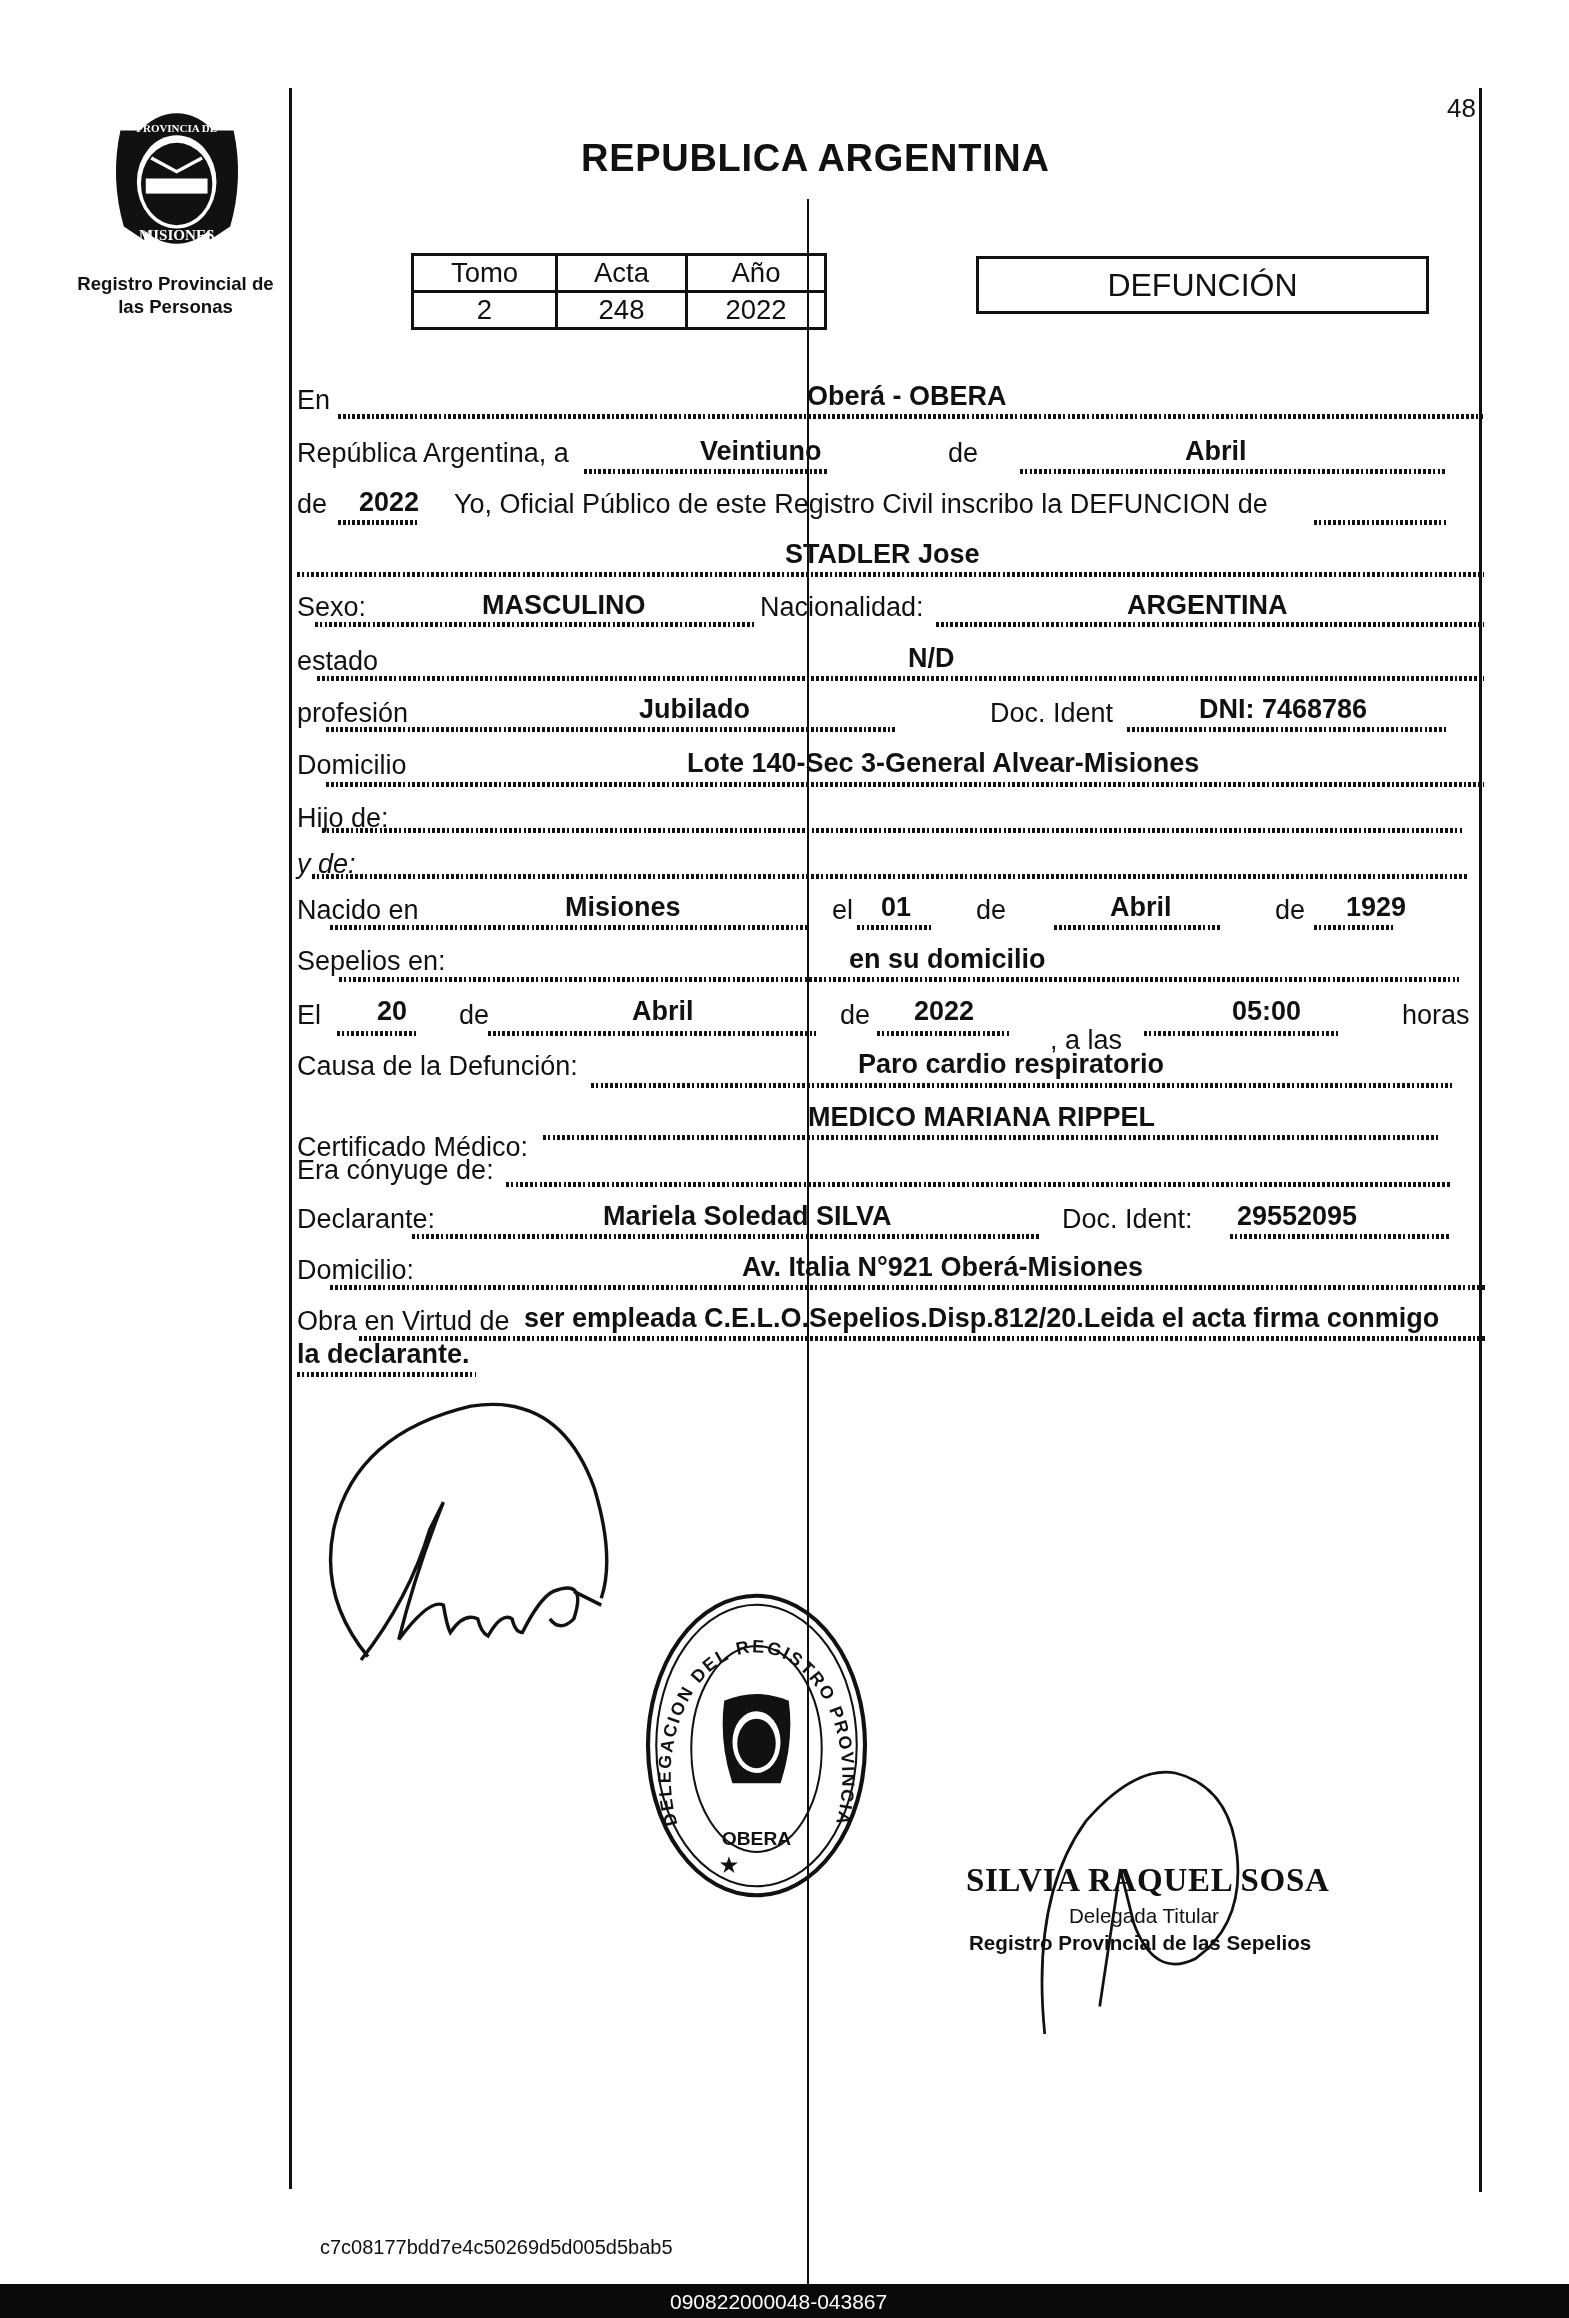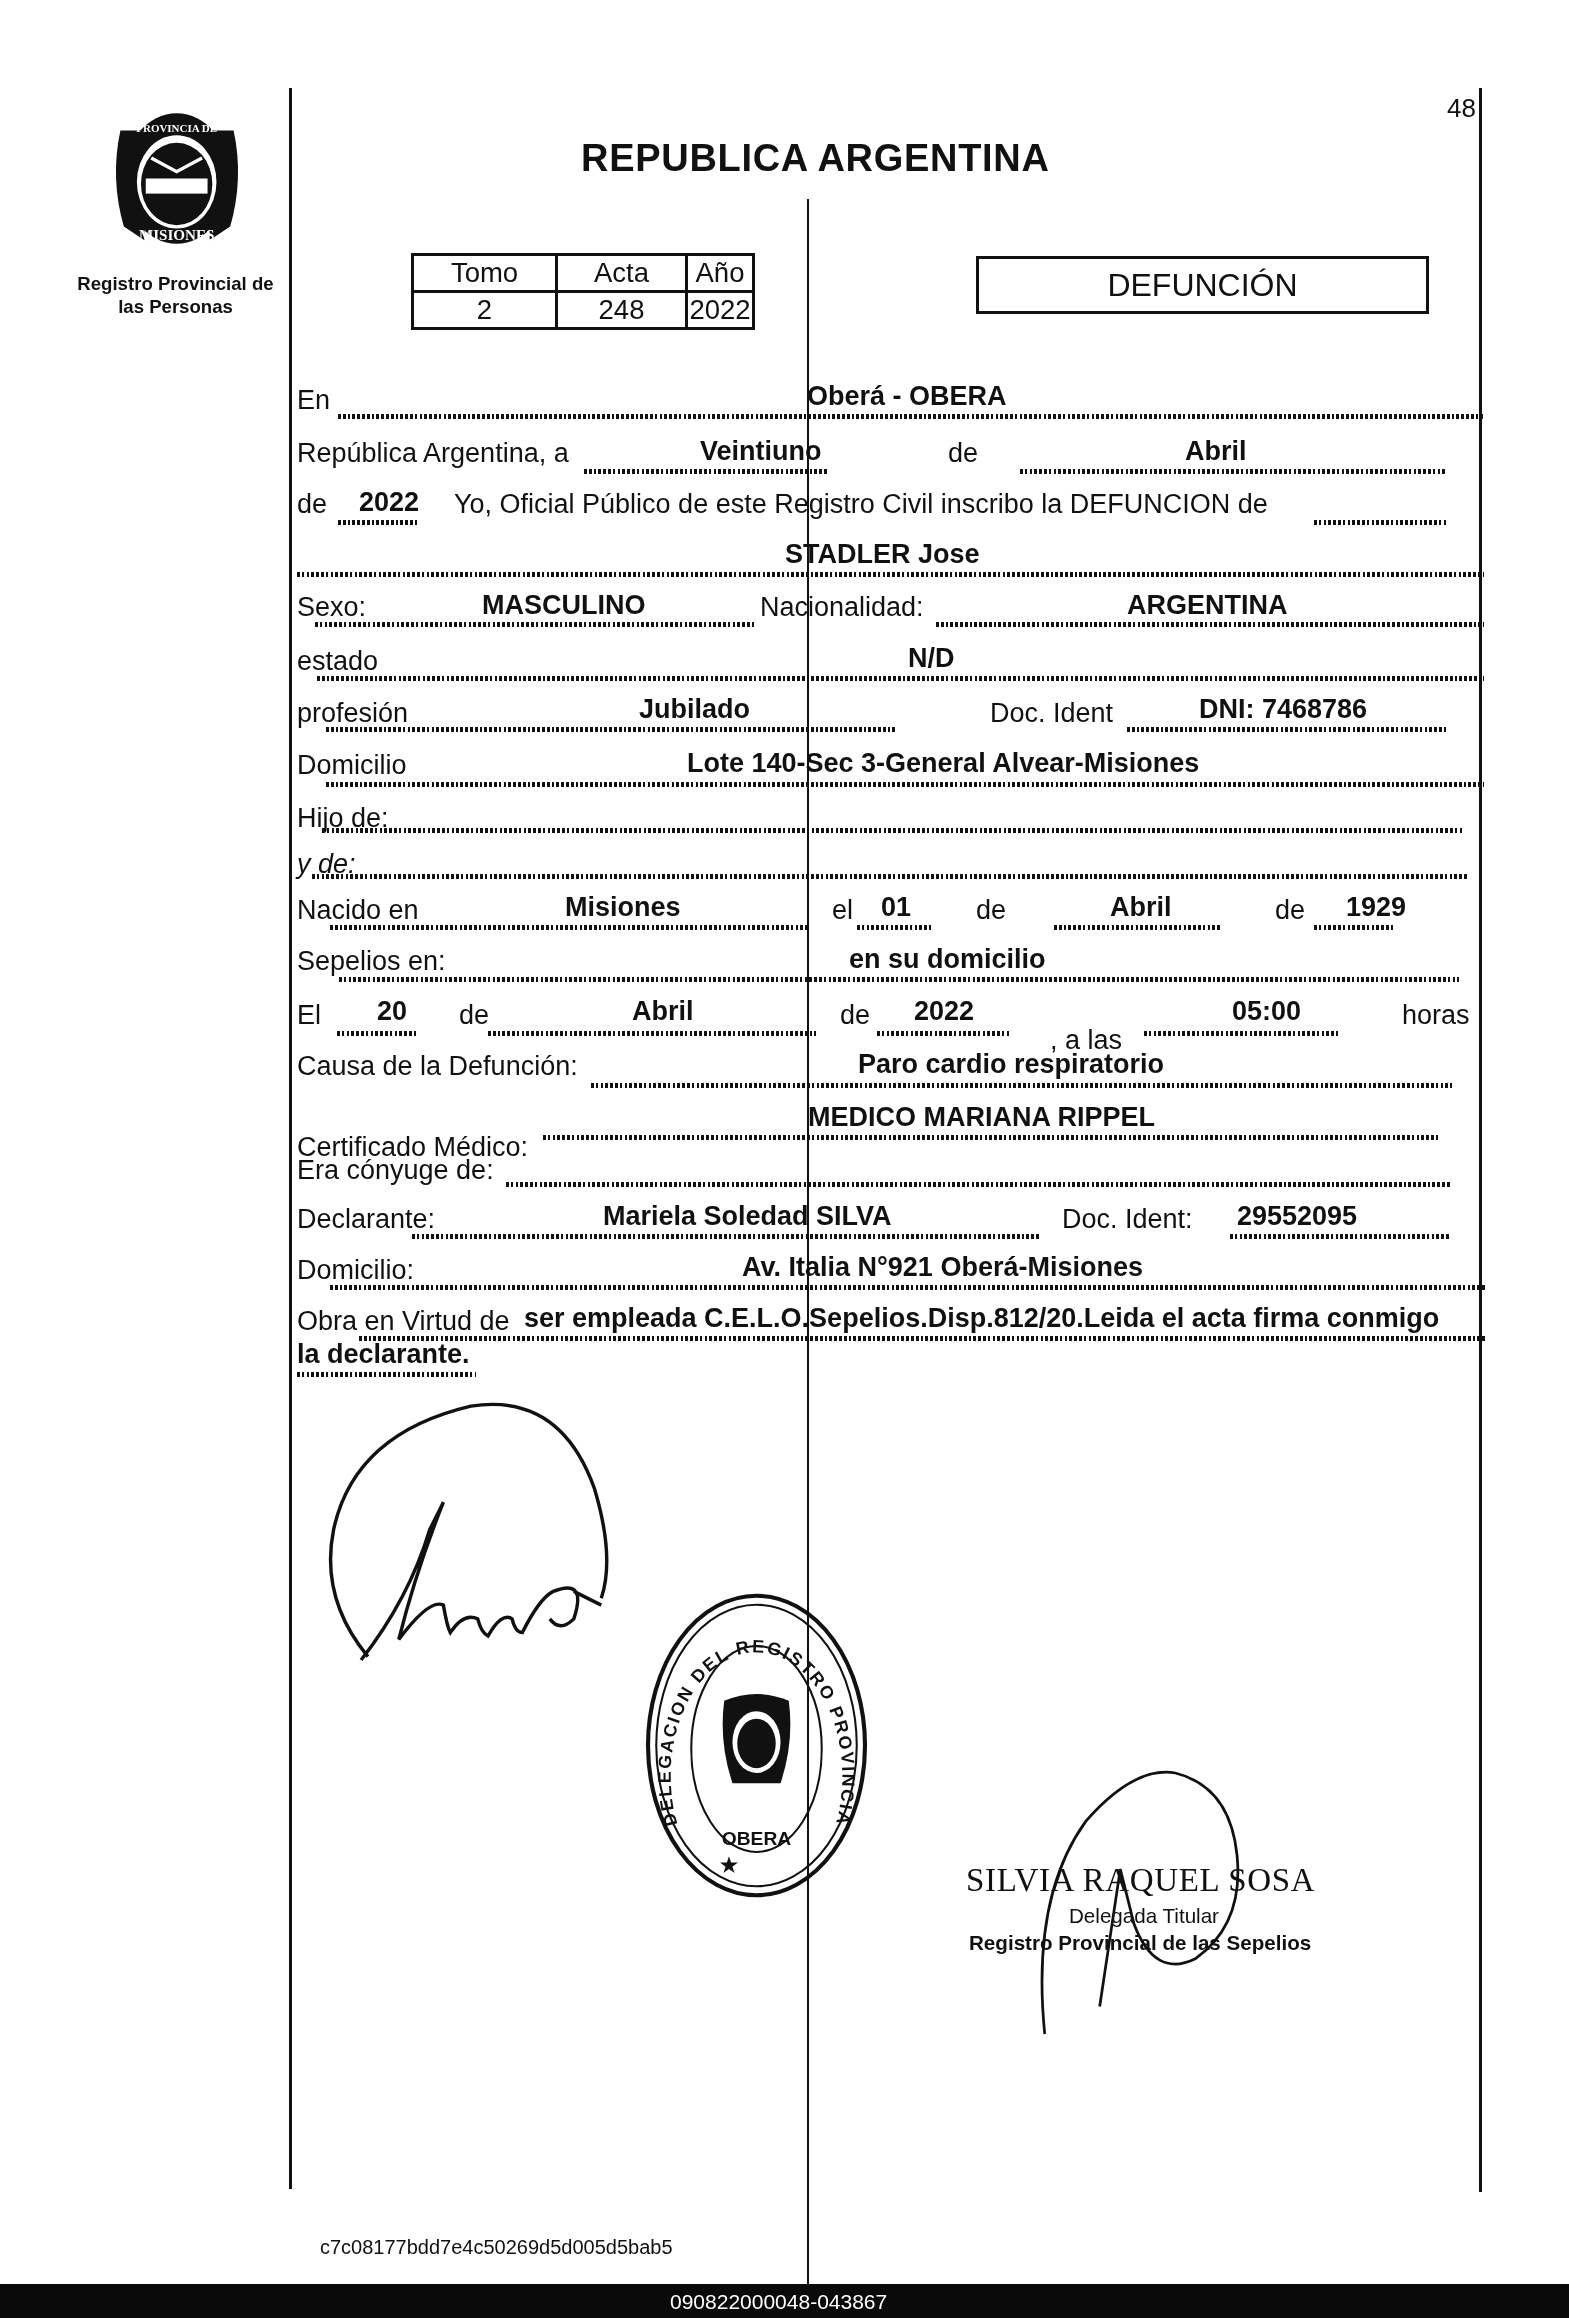--- a/index.html
+++ b/index.html
@@ -7,21 +7,21 @@
   .abs { position:absolute; }
   .vline { position:absolute; background:#111; }
   .logo-text { font-family:"Liberation Sans", sans-serif; font-weight:bold; font-size:18.6px; text-align:center; line-height:23.4px; }
   .title { font-family:"Liberation Sans", sans-serif; font-weight:bold; font-size:38px; letter-spacing:0.7px; }
   table.acta { border-collapse:collapse; font-size:27.5px; }
   table.acta td { border:3.4px solid #111; text-align:center; height:34px; padding:0; }
   .type-box { border:3.4px solid #111; font-size:32px; text-align:center; display:flex; align-items:center; justify-content:center; }
   .lbl { font-size:27px; white-space:nowrap; }
   .val { font-size:27px; font-weight:bold; white-space:nowrap; text-align:center; }
   .dots { position:absolute; height:4.8px; background-image:repeating-linear-gradient(90deg,#111 0 2.7px,transparent 2.7px 4.8px); }
-  .sig-text { font-family:"Liberation Serif", serif; font-weight:normal; font-size:33px; letter-spacing:0.7px;text-align:right; }
+  .sig-text { font-family:"Liberation Serif", serif; font-weight:bold; font-size:33px; letter-spacing:0.7px;text-align:right; }
   .footer-bar { position:absolute; left:0; top:2284px; width:1570px; height:34px; background:#0a0a0a; color:#fff; font-size:21px; }
 </style>
 </head>
 <body>
 
 <div class="vline" style="left:289px;top:88px;width:3.4px;height:2101px;"></div>
 <div class="vline" style="left:1479px;top:88px;width:2.7px;height:2104px;"></div>
 <div class="vline" style="left:807px;top:199px;width:2.1px;height:2085px;"></div>
 
 <div class="abs" style="left:1447px;top:93px;font-size:26px;">48</div>
@@ -39,21 +39,21 @@
     <text x="107" y="200" font-size="22" font-weight="bold" text-anchor="middle" fill="#fff" font-family="Liberation Serif, serif">MISIONES</text>
   </svg>
 </div>
 <div class="abs logo-text" style="left:69px;top:272px;width:213px;">
   <div>Registro Provincial de</div>
   <div>las Personas</div>
 </div>
 
 <div class="abs title" style="left:581px;top:137px;">REPUBLICA ARGENTINA</div>
 
-<table class="acta abs" style="left:411px;top:253px;width:344px;">
+<table class="acta abs" style="left:411px;top:253px;width:416px;">
   <tbody>
       <tr>
     <td style="width:141px;">Tomo</td>
     <td style="width:127px;">Acta</td>
     <td>Año</td>
   </tr>
   <tr>
     <td>2</td>
     <td>248</td>
     <td>2022</td>

